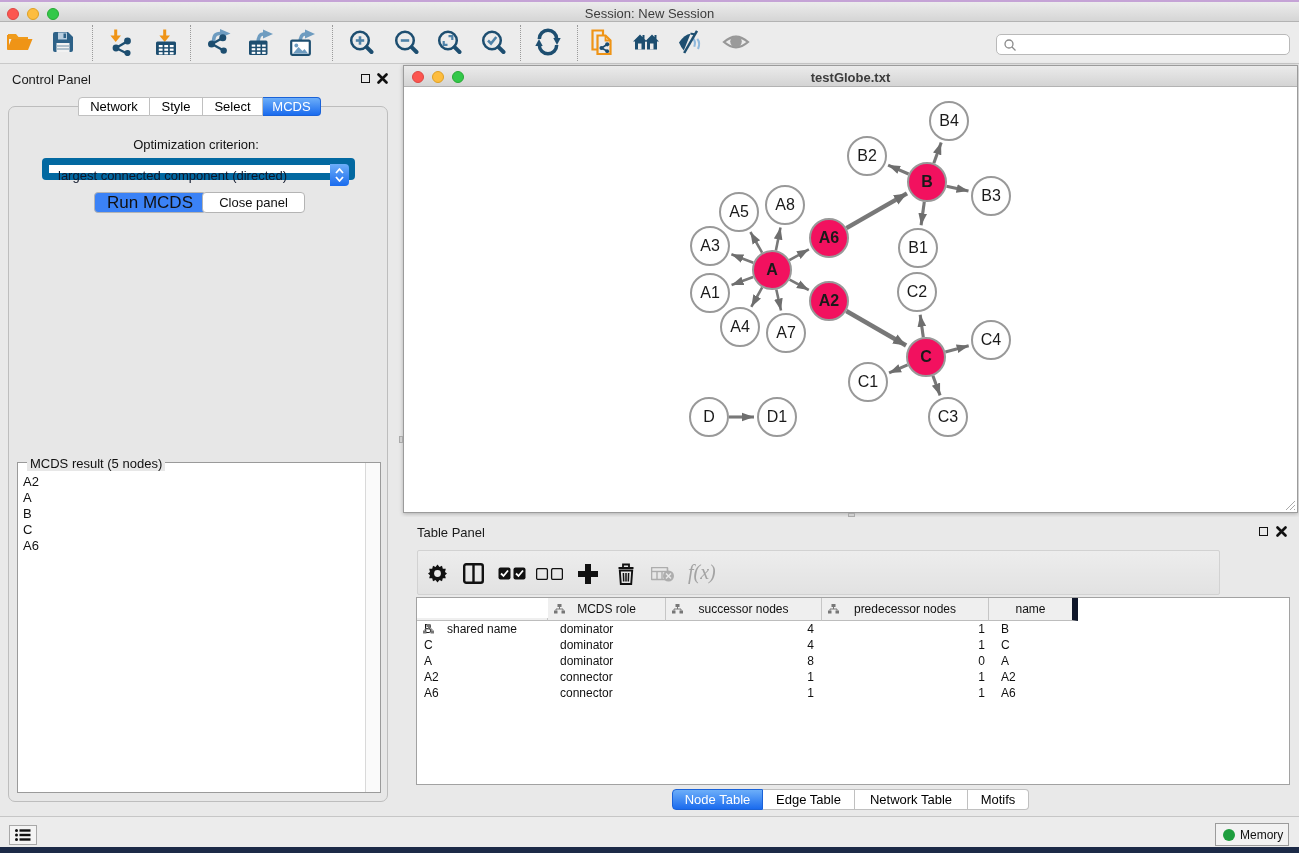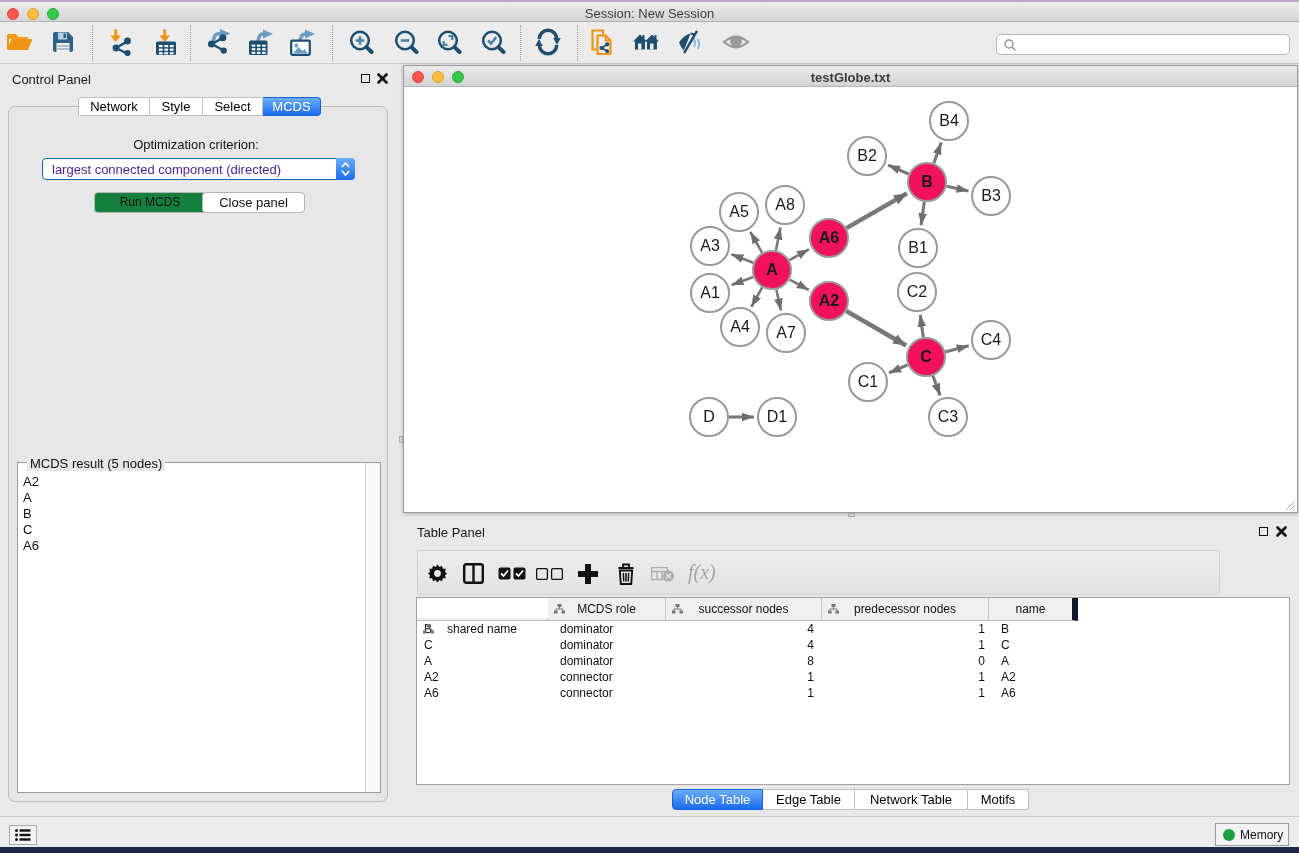--- a/index.html
+++ b/index.html
@@ -175,30 +175,30 @@
   <div class="abs" style="left:8px;top:41px;width:380px;height:696px;border:1px solid #bdbdbd;border-radius:7px;background:#e7e7e7;"></div>
 
   <div class="abs" style="left:78px;top:32px;height:19px;display:flex;font-size:13px;">
     <div style="width:72px;background:#fff;border:1px solid #c0c0c0;border-radius:4px 0 0 0;text-align:center;line-height:17px;">Network</div>
     <div style="width:53px;background:#fff;border:1px solid #c0c0c0;border-left:none;text-align:center;line-height:17px;">Style</div>
     <div style="width:60px;background:#fff;border:1px solid #c0c0c0;border-left:none;text-align:center;line-height:17px;">Select</div>
     <div style="width:58px;background:linear-gradient(#6caef9,#1a6bee);border:1px solid #1a62d8;border-left:none;border-radius:0 4px 4px 0;text-align:center;line-height:17px;color:#fff;">MCDS</div>
   </div>
   <div class="abs" style="left:0;top:72px;width:392px;text-align:center;font-size:13px;color:#111;">Optimization criterion:</div>
 
-  <div class="abs" style="left:42px;top:93px;width:313px;height:22px;background:#fff;border:1px solid #0369a1;border-radius:4px;font-size:13px;color:#4c1d95;">
+  <div class="abs" style="left:42px;top:93px;width:313px;height:22px;background:#fff;border:7px solid #0369a1;border-radius:4px;font-size:13px;color:#0f172a;">
     <div style="padding:3px 0 0 9px;">largest connected component (directed)</div>
     <div style="position:absolute;right:-1px;top:-1px;width:19px;height:22px;background:linear-gradient(#6caef9,#1a6bee);border-radius:0 4px 4px 0;">
       <svg width="19" height="22" viewBox="0 0 19 22">
           <path d="M6 9 L9.5 5 L13 9" fill="none" stroke="#fff" stroke-width="1.8" stroke-linejoin="round"></path>
           <path d="M6 13 L9.5 17 L13 13" fill="none" stroke="#fff" stroke-width="1.8" stroke-linejoin="round"></path>
         </svg>
     </div>
   </div>
-  <div class="abs" style="left:94px;top:127px;width:112px;height:21px;background:#15803d;border:1px solid #b4b4b4;border-radius:4px;text-align:center;font-size:12px;line-height:19px;color:#111;">Run MCDS</div>
+  <div class="abs" style="left:94px;top:127px;width:112px;height:21px;background:#3b82f6;border:1px solid #b4b4b4;border-radius:4px;text-align:center;font-size:17px;line-height:19px;color:#111;">Run MCDS</div>
   <div class="abs" style="left:202px;top:127px;width:103px;height:21px;background:#fff;border:1px solid #b4b4b4;border-radius:4px;text-align:center;font-size:13px;line-height:19px;color:#111;">Close panel</div>
 
   <div class="abs" style="left:17px;top:397px;width:364px;height:331px;border:1px solid #9a9a9a;background:#fff;">
     <div class="abs" style="left:9px;top:-7px;background:#e7e7e7;padding:0 3px;font-size:13px;color:#111;">MCDS result (5 nodes)</div>
     <div class="abs" style="left:5px;top:11px;font-size:13px;color:#111;line-height:16px;">A2<br>A<br>B<br>C<br>A6</div>
     <div class="abs" style="right:0;top:0;width:15px;height:329px;background:#fafafa;border-left:1px solid #d9d9d9;"></div>
   </div>
 </div>
 
 <div class="abs" style="left:403px;top:65px;width:895px;height:448px;border:1px solid #9b9b9b;background:#fff;box-shadow:0 1px 4px rgba(0,0,0,0.25);">

